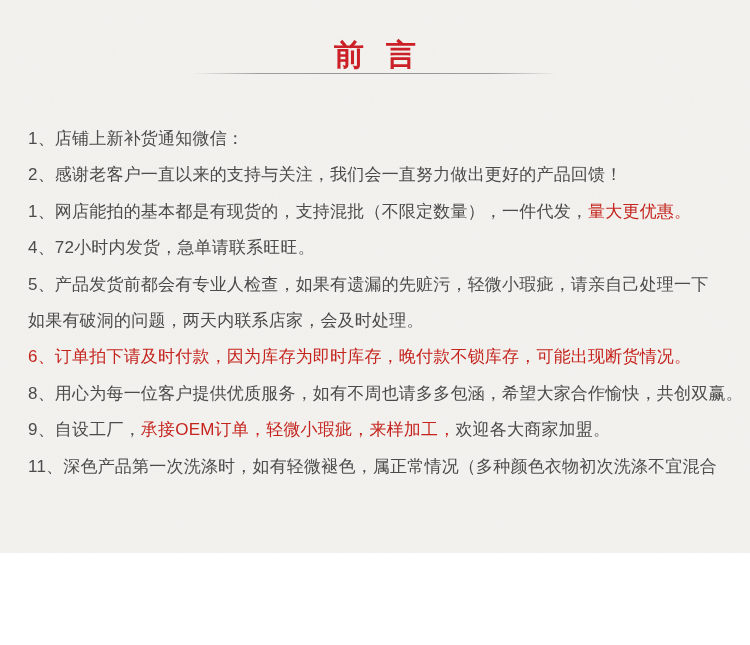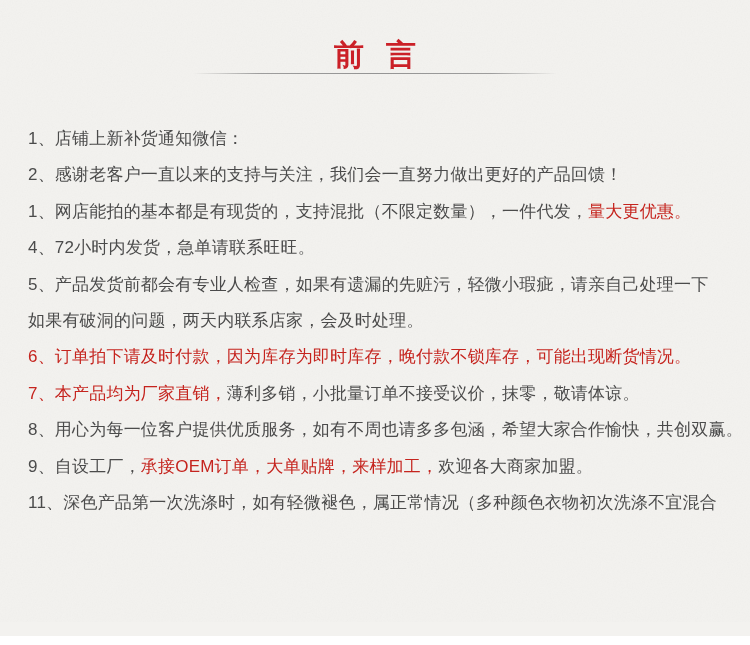--- a/index.html
+++ b/index.html
@@ -9,21 +9,21 @@
   body {
     width: 750px;
     height: 645px;
     background: #ffffff;
     font-family: "Liberation Sans", sans-serif;
     overflow: hidden;
   }
   .paper {
     position: relative;
     width: 750px;
-    height: 636px;
+    height: 553px;
     background: var(--bg, #f3f2ef);
     overflow: hidden;
   }
   .texture {
     position: absolute;
     left: 0;
     top: 0;
     width: 750px;
     height: 622px;
     pointer-events: none;
@@ -109,30 +109,27 @@
       </div>
 
       <div class="line">
         <span class="seg">如果有破洞的问题，两天内联系店家，会及时处理。</span>
       </div>
 
       <div class="line">
         <span class="seg red">6、订单拍下请及时付款，因为库存为即时库存，晚付款不锁库存，可能出现断货情况。</span>
       </div>
 
-      <div class="line">
-        <span class="seg red">7、本产品均为厂家直销，</span><span class="seg">薄利多销，小批量订单不接受议价，抹零，敬请体谅。</span>
-      </div>
 
       <div class="line">
         <span class="seg">8、用心为每一位客户提供优质服务，如有不周也请多多包涵，希望大家合作愉快，共创双赢。</span>
       </div>
 
       <div class="line">
-        <span class="seg">9、自设工厂，</span><span class="seg red">承接OEM订单，大单贴牌，来样加工，</span><span class="seg">欢迎各大商家加盟。</span>
+        <span class="seg">9、自设工厂，</span><span class="seg red">承接OEM订单，轻微小瑕疵，来样加工，</span><span class="seg">欢迎各大商家加盟。</span>
       </div>
 
 
       <div class="line">
         <span class="seg">11、深色产品第一次洗涤时，如有轻微褪色，属正常情况（多种颜色衣物初次洗涤不宜混合</span>
       </div>
 
 
     </div>
   </div>

